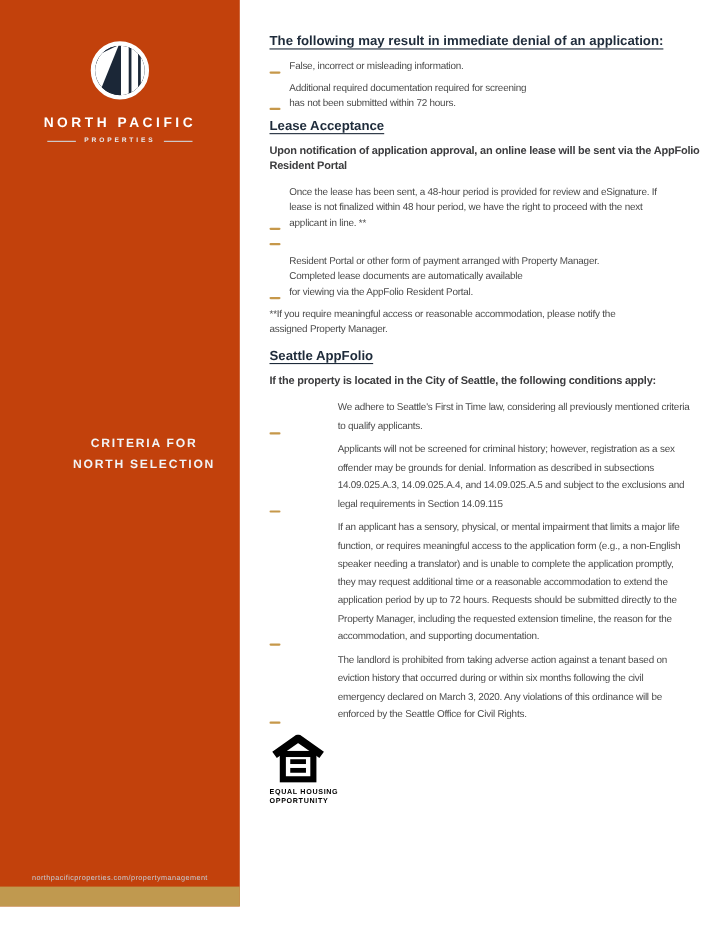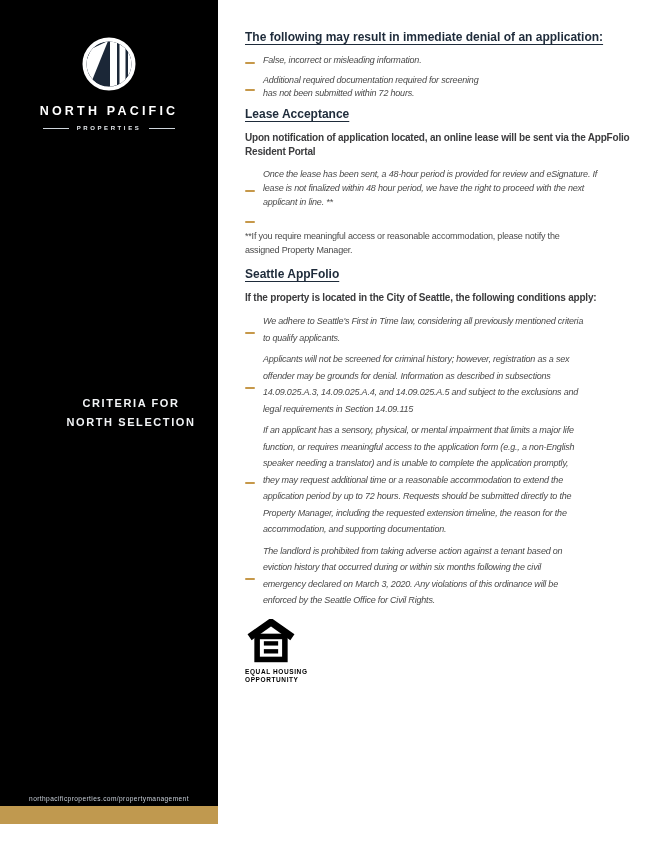--- a/index.html
+++ b/index.html
@@ -5,21 +5,21 @@
   * { margin:0; padding:0; box-sizing:border-box; }
   html,body { background:#ffffff; }
   body { font-family:"Liberation Sans", sans-serif; }
   .page {
     position:relative; width:650px; height:842px; background:#ffffff;
     overflow:hidden; margin:0 auto;
   }
   
   .sidebar {
     position:absolute; left:0; top:0; width:218px; height:824px;
-    background:#000000; color:#ffffff;
+    background:#c2410c; color:#ffffff;
   }
   .logo { width:56px; height:56px; margin:36px auto 0 auto; display:block; }
   .brand {
     margin-top:12px; text-align:center; font-size:12.5px; font-weight:bold;
     letter-spacing:3.2px; color:#ffffff; white-space:nowrap;
   }
   .brand-sub {
     margin-top:7px; display:flex; align-items:center; justify-content:center; gap:8px;
   }
   .brand-sub .rule { width:26px; height:1px; background:#cfd6dd; }
@@ -39,26 +39,26 @@
   .content {
     position:absolute; left:218px; top:0; width:432px; height:842px;
     padding:30px 8px 14px 27px; color:#4a4a4a;
   }
   .heading {
     font-size:12px; font-weight:bold; color:#1e2b3a;
     text-decoration:underline; text-underline-offset:2.5px;
     margin-bottom:10px; letter-spacing:0px;
   }
   .bullets { list-style:none; }
-  .bullets li { display:flex; align-items:center; margin-bottom:7px;font-style:italic; }
+  .bullets li { display:flex; align-items:flex-end; margin-bottom:7px; }
   .bullets .dash { flex:0 0 10px; height:2px; background:#c6984a; margin-top:5px; margin-right:8px; border-radius:1px; }
   .bullets .btxt { font-size:9px; letter-spacing:-0.2px; white-space:pre-line; color:#4a4a4a; }
   .bullets.tight .btxt { line-height:13px; }
   .bullets.lease .btxt { line-height:14px; }
-  .bullets.loose li { margin-bottom:5px; }
+  .bullets.loose li { margin-bottom:5px;gap:44px; }
   .bullets.loose .dash { margin-top:7px; }
   .bullets.loose .btxt { line-height:16.5px; }
   .notice {
     margin-top:16px; margin-bottom:14px;
     font-size:12px; font-weight:bold; font-style:italic; color:#22303f;
     text-decoration:underline; text-underline-offset:2.5px;
     line-height:18px; white-space:pre-line;
   }
   .intro {
     font-size:10px; font-weight:bold; color:#3c3c3e;
@@ -120,31 +120,37 @@
         </li>
         <li>
           <span class="dash"></span>
           <span class="btxt">Additional required documentation required for screening
 has not been submitted within 72 hours.</span>
         </li>
       </ul>
 
 
     <h2 class="heading">Lease Acceptance</h2>
-    <p class="intro">Upon notification of application located, an online lease will be sent via the AppFolio
+    <p class="intro">Upon notification of application approval, an online lease will be sent via the AppFolio
 Resident Portal</p>
     <ul class="bullets lease">
         <li>
           <span class="dash"></span>
           <span class="btxt">Once the lease has been sent, a 48-hour period is provided for review and eSignature. If
 lease is not finalized within 48 hour period, we have the right to proceed with the next
 applicant in line. **</span>
         </li>
         <li>
           <span class="dash"></span>
+        </li>
+        <li>
+          <span class="dash"></span>
+          <span class="btxt">Resident Portal or other form of payment arranged with Property Manager.
+Completed lease documents are automatically available
+for viewing via the AppFolio Resident Portal.</span>
         </li>
       </ul>
     <p class="footnote">**If you require meaningful access or reasonable accommodation, please notify the
 assigned Property Manager.</p>
 
     <h2 class="heading">Seattle AppFolio</h2>
     <p class="intro">If the property is located in the City of Seattle, the following conditions apply:</p>
     <ul class="bullets loose">
         <li>
           <span class="dash"></span>

